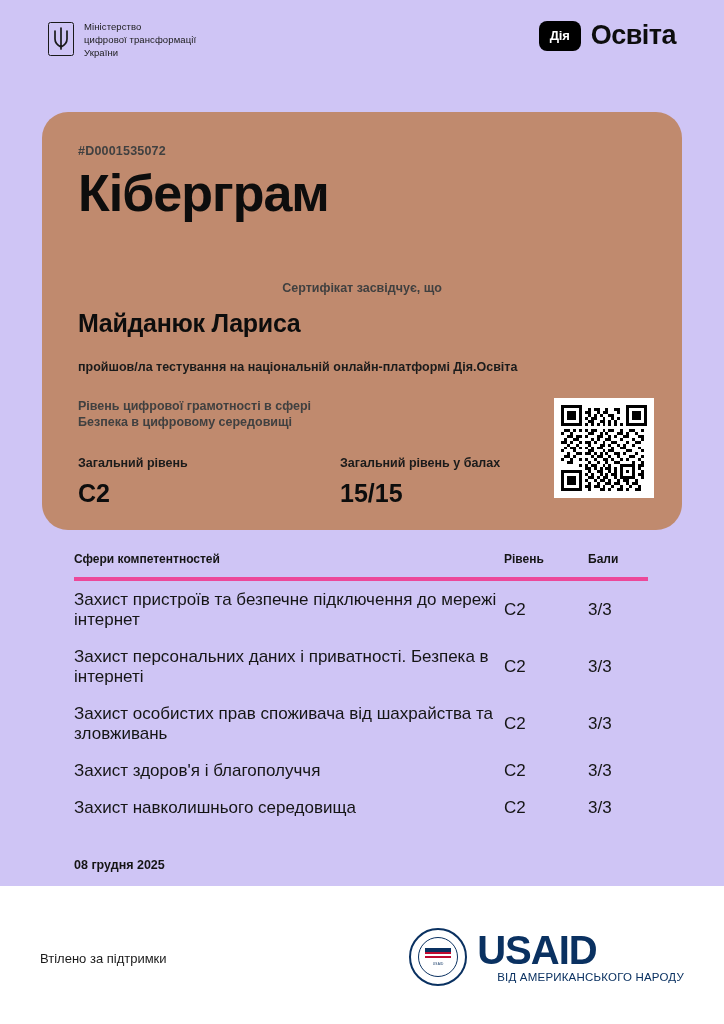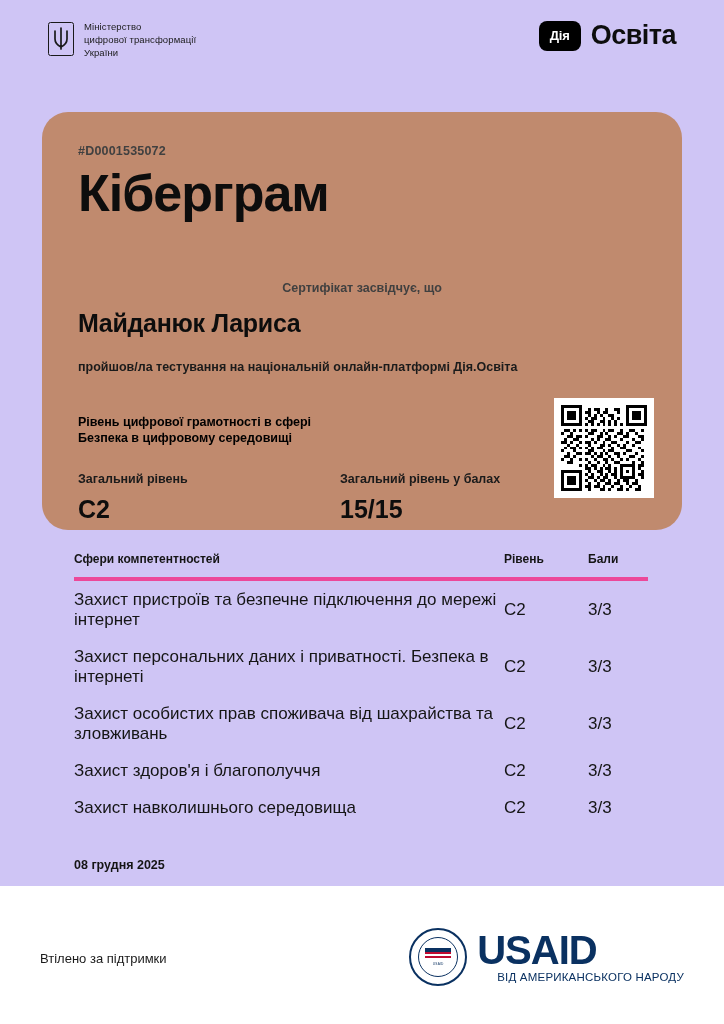--- a/index.html
+++ b/index.html
@@ -108,25 +108,25 @@
     color: #0d0d0d;
     letter-spacing: -0.3px;
   }
   .cert-passed {
     margin-top: 22px;
     font-size: 12.5px;
     font-weight: bold;
     color: #1b1b1b;
   }
   .cert-level-block {
-    margin-top: 40px;
+    margin-top: 24px;
     font-size: 12.5px;
     font-weight: bold;
     line-height: 16px;
-    color: #000000;
+    color: #404040;
   }
   .scores {
     margin-top: 26px;
     display: flex;
   }
   .score-col-1 { width: 262px; }
   .score-label {
     font-size: 12.5px;
     font-weight: bold;
     color: #1b1b1b;

